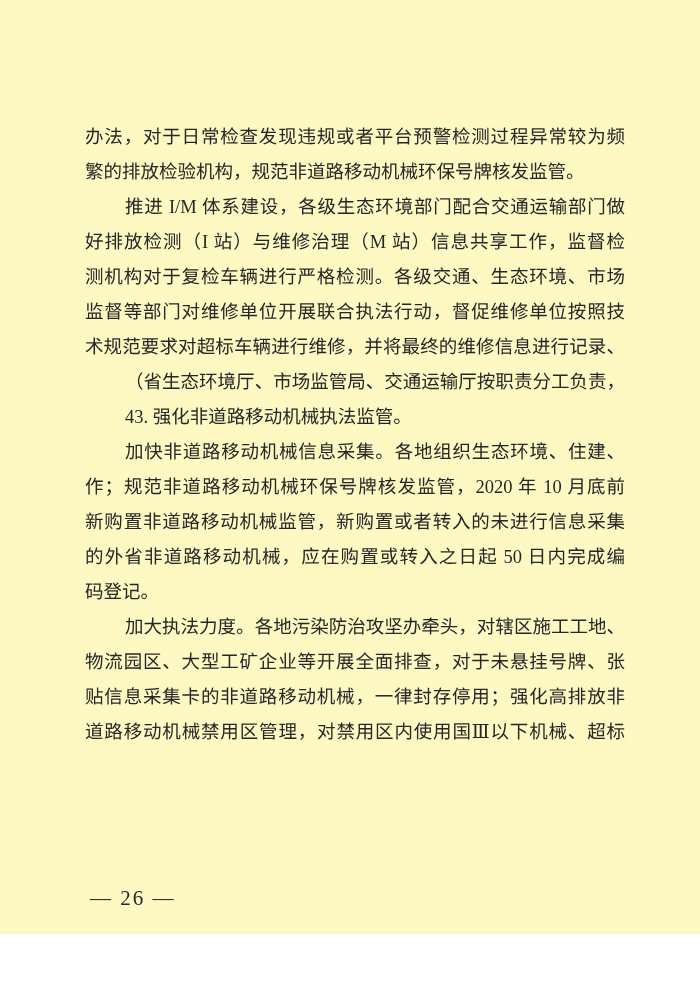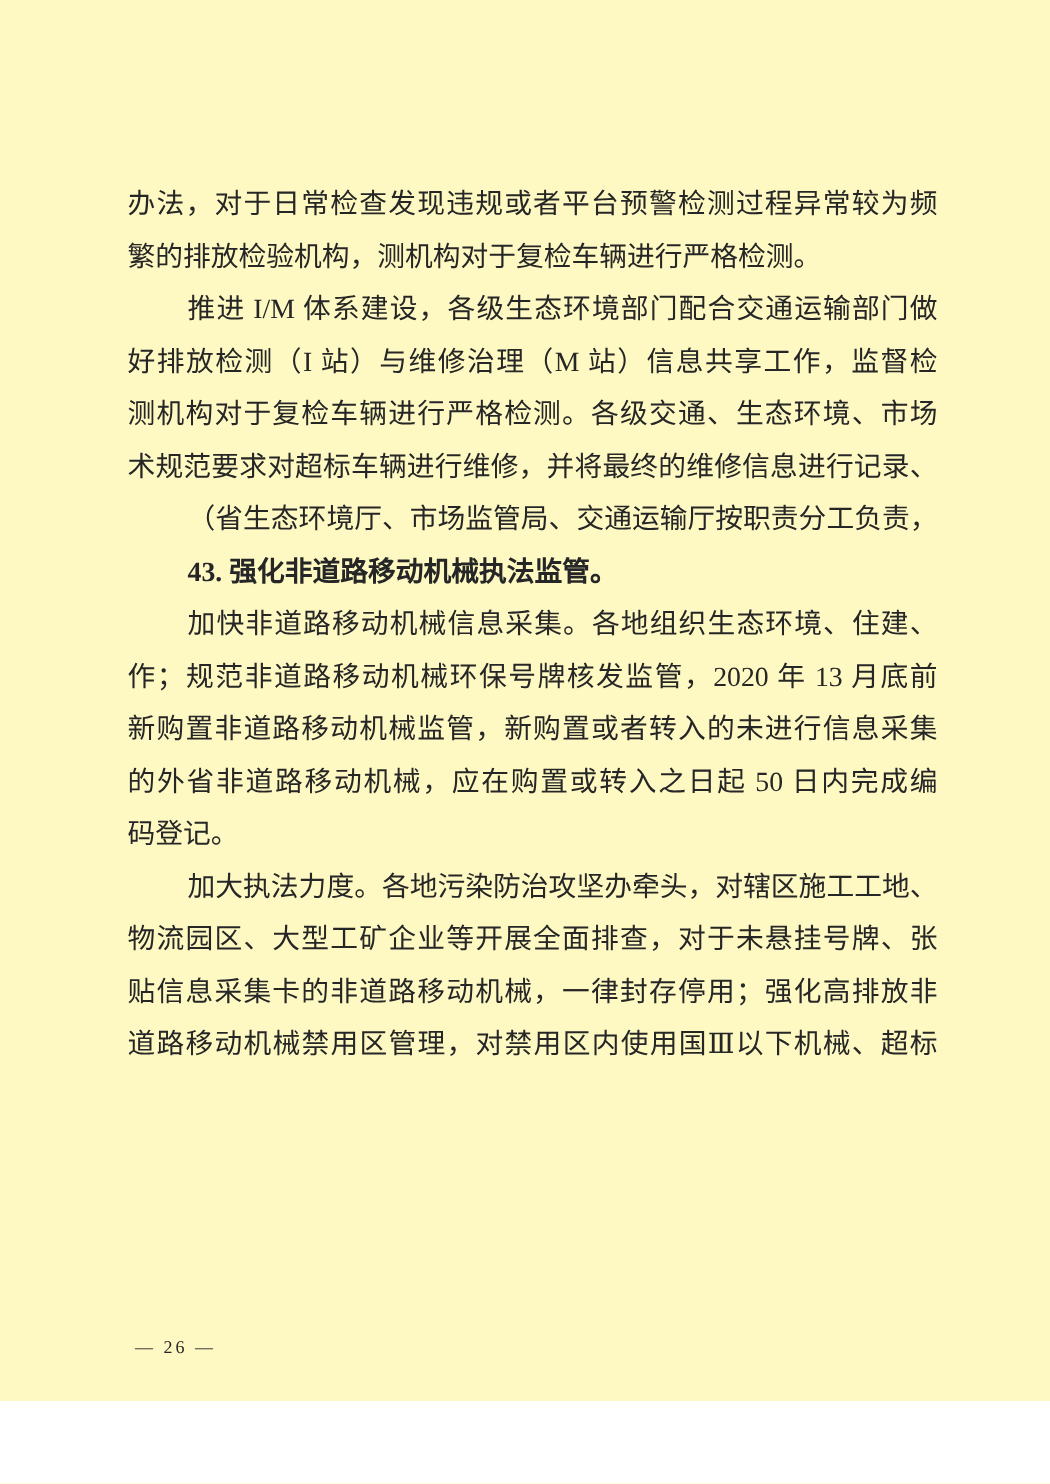--- a/index.html
+++ b/index.html
@@ -26,56 +26,57 @@
     height: 35px;
     overflow: hidden;
     text-align: justify;
     text-align-last: justify;
     white-space: normal;
   }
   .line.last {
     text-align-last: left;
   }
   .para.indent .line:first-child { text-indent: 40px; }
-  .para.heading-bold { font-weight: bold; }
+  .para.heading-bold { font-weight: normal; }
   .para.kai-note {  }
   .footer {
     position: absolute;
     left: 90px;
     top: 886px;
-    font-size: 12px;
+    font-size: 21px;
     line-height: 24px;
     letter-spacing: 2px;
     color: #262626;
   }
 </style>
 </head>
 <body>
 
 <div class="page">
   <div class="text-block" id="text-block">
       <div class="para body">
         <div class="line">办法，对于日常检查发现违规或者平台预警检测过程异常较为频</div>
-        <div class="line last">繁的排放检验机构，测机构对于复检车辆进行严格检测。</div>
+        <div class="line last">繁的排放检验机构，规范非道路移动机械环保号牌核发监管。</div>
       </div>
       <div class="para body indent">
         <div class="line">推进 I/M 体系建设，各级生态环境部门配合交通运输部门做</div>
         <div class="line">好排放检测（I 站）与维修治理（M 站）信息共享工作，监督检</div>
         <div class="line">测机构对于复检车辆进行严格检测。各级交通、生态环境、市场</div>
+        <div class="line">监督等部门对维修单位开展联合执法行动，督促维修单位按照技</div>
         <div class="line">术规范要求对超标车辆进行维修，并将最终的维修信息进行记录、</div>
       </div>
       <div class="para kai-note indent">
         <div class="line">（省生态环境厅、市场监管局、交通运输厅按职责分工负责，</div>
       </div>
       <div class="para heading-bold indent">
         <div class="line last">43. 强化非道路移动机械执法监管。</div>
       </div>
       <div class="para body indent">
         <div class="line">加快非道路移动机械信息采集。各地组织生态环境、住建、</div>
-        <div class="line">作；规范非道路移动机械环保号牌核发监管，2020 年 13 月底前</div>
+        <div class="line">作；规范非道路移动机械环保号牌核发监管，2020 年 10 月底前</div>
         <div class="line">新购置非道路移动机械监管，新购置或者转入的未进行信息采集</div>
         <div class="line">的外省非道路移动机械，应在购置或转入之日起 50 日内完成编</div>
         <div class="line last">码登记。</div>
       </div>
       <div class="para body indent">
         <div class="line">加大执法力度。各地污染防治攻坚办牵头，对辖区施工工地、</div>
         <div class="line">物流园区、大型工矿企业等开展全面排查，对于未悬挂号牌、张</div>
         <div class="line">贴信息采集卡的非道路移动机械，一律封存停用；强化高排放非</div>
         <div class="line">道路移动机械禁用区管理，对禁用区内使用国Ⅲ以下机械、超标</div>
       </div>

